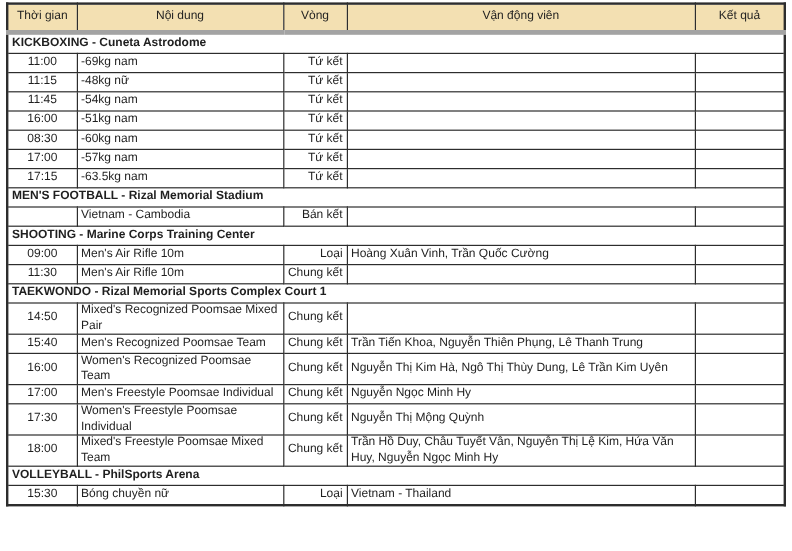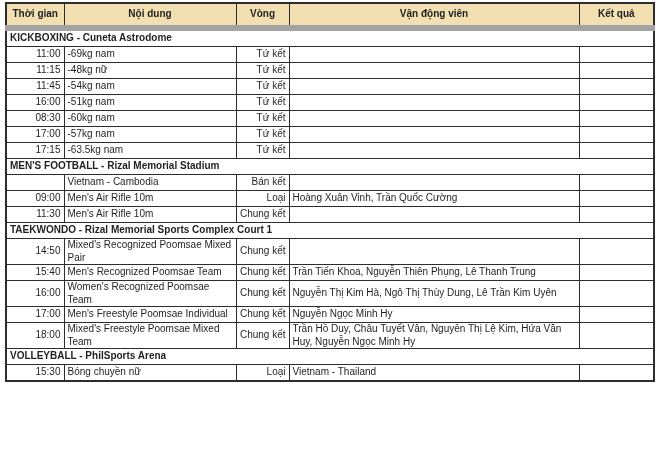--- a/index.html
+++ b/index.html
@@ -28,34 +28,34 @@
   table.schedule td {
     border: 1px solid #2d2d2d;
     padding: 0 3px;
     vertical-align: middle;
     line-height: 1.25;
     overflow: hidden;
   }
   table.schedule thead th {
     height: 21px;
     background: #f3e0b2;
-    font-weight: bold;
+    font-weight: normal;
     text-align: center;
-    border-bottom: 6px solid #a3a3a3;
+    border-bottom: 4px solid #a3a3a3;
   }
   table.schedule { border: 2px solid #2d2d2d; }
   td.section {
     font-weight: bold;
     height: 15px;
     text-align: left;
     padding-left: 3px;
     background: #ffffff;
   }
   td.cell { height: 15px; background: #ffffff; }
-  td.c-time   { text-align: right; margin-left: 46px; }
+  td.c-time   { text-align: center; margin-left: 46px; }
   td.c-round  { text-align: right; }
   td.c-content, td.c-athletes { text-align: left; }
 </style>
 </head>
 <body>
 
 <div class="page">
   <table class="schedule">
     <colgroup>
       <col style="width:58px">
@@ -130,20 +130,23 @@
           <td colspan="5" class="section">MEN'S FOOTBALL - Rizal Memorial Stadium</td>
         </tr>
         <tr>
           <td class="cell c-time"></td>
           <td class="cell c-content">Vietnam - Cambodia</td>
           <td class="cell c-round">Bán kết</td>
           <td class="cell c-athletes"></td>
           <td class="cell c-result"></td>
         </tr>
         <tr>
+          <td colspan="5" class="section">SHOOTING - Marine Corps Training Center</td>
+        </tr>
+        <tr>
           <td class="cell c-time">09:00</td>
           <td class="cell c-content">Men's Air Rifle 10m</td>
           <td class="cell c-round">Loại</td>
           <td class="cell c-athletes">Hoàng Xuân Vinh, Trần Quốc Cường</td>
           <td class="cell c-result"></td>
         </tr>
         <tr>
           <td class="cell c-time">11:30</td>
           <td class="cell c-content">Men's Air Rifle 10m</td>
           <td class="cell c-round">Chung kết</td>
@@ -172,20 +175,27 @@
           <td class="cell c-content">Women's Recognized Poomsae Team</td>
           <td class="cell c-round">Chung kết</td>
           <td class="cell c-athletes">Nguyễn Thị Kim Hà, Ngô Thị Thùy Dung, Lê Trần Kim Uyên</td>
           <td class="cell c-result"></td>
         </tr>
         <tr>
           <td class="cell c-time">17:00</td>
           <td class="cell c-content">Men's Freestyle Poomsae Individual</td>
           <td class="cell c-round">Chung kết</td>
           <td class="cell c-athletes">Nguyễn Ngọc Minh Hy</td>
+          <td class="cell c-result"></td>
+        </tr>
+        <tr>
+          <td class="cell c-time">17:30</td>
+          <td class="cell c-content">Women's Freestyle Poomsae Individual</td>
+          <td class="cell c-round">Chung kết</td>
+          <td class="cell c-athletes">Nguyễn Thị Mộng Quỳnh</td>
           <td class="cell c-result"></td>
         </tr>
         <tr>
           <td class="cell c-time">18:00</td>
           <td class="cell c-content">Mixed's Freestyle Poomsae Mixed Team</td>
           <td class="cell c-round">Chung kết</td>
           <td class="cell c-athletes">Trần Hồ Duy, Châu Tuyết Vân, Nguyễn Thị Lệ Kim, Hứa Văn Huy, Nguyễn Ngọc Minh Hy</td>
           <td class="cell c-result"></td>
         </tr>
         <tr>

